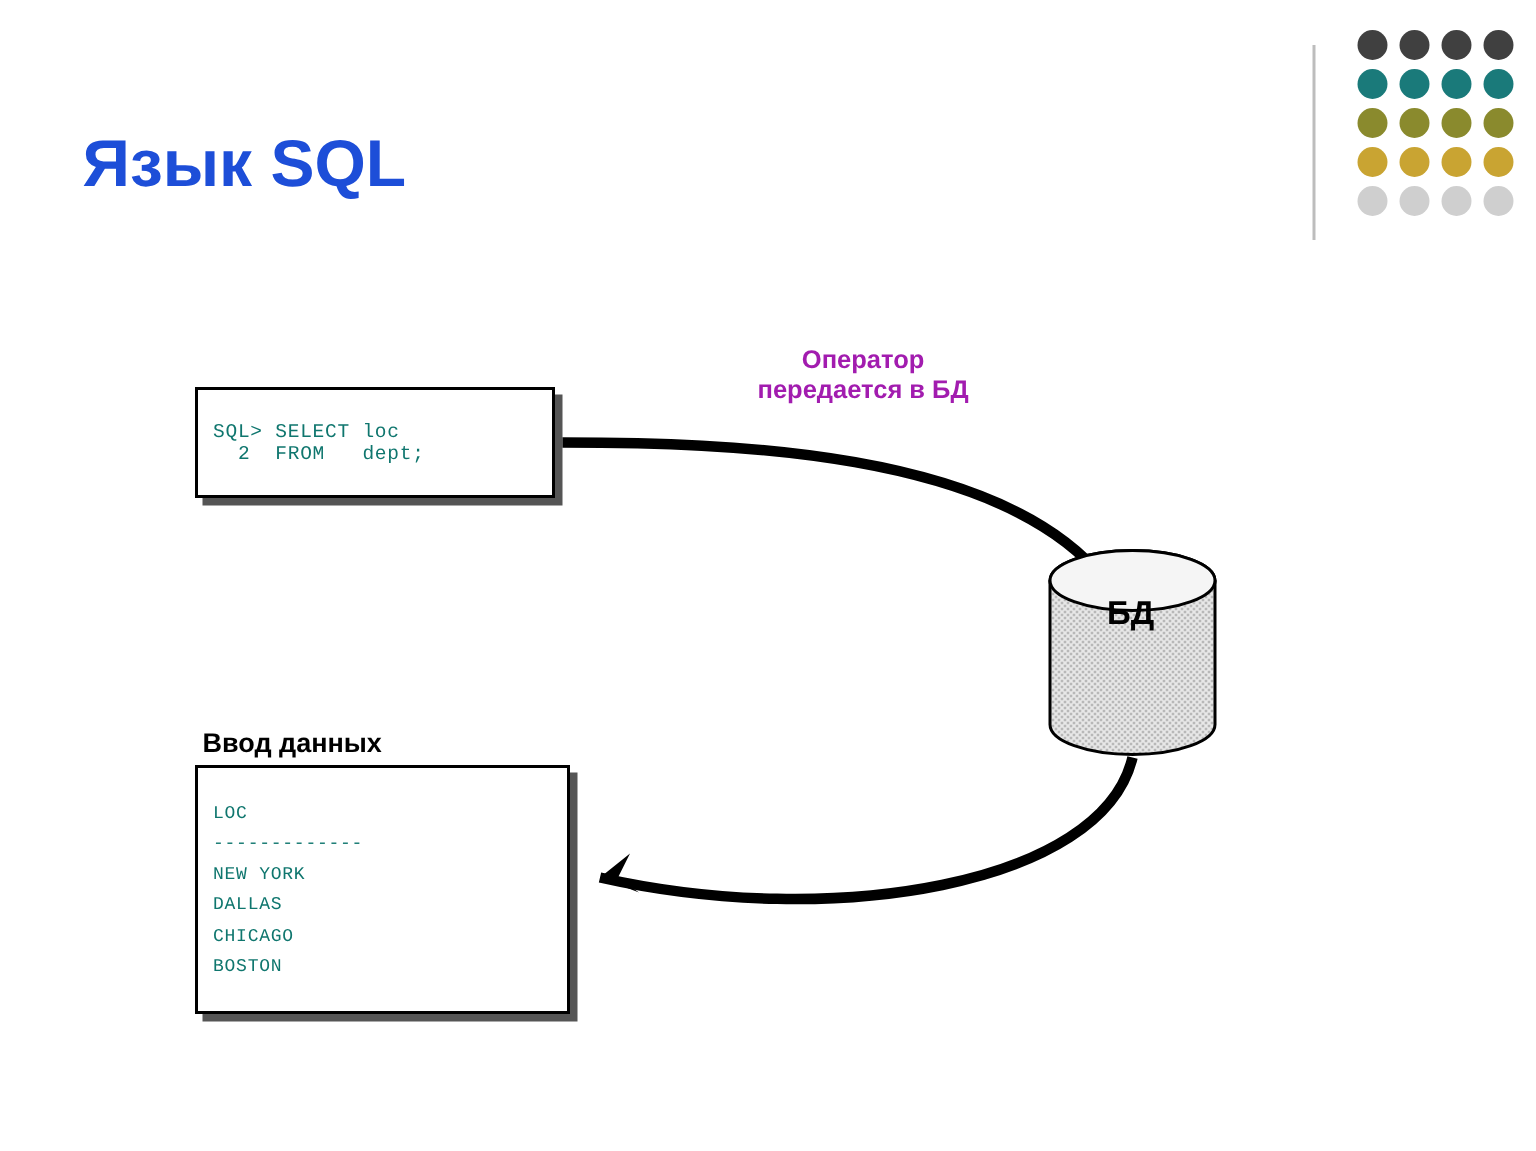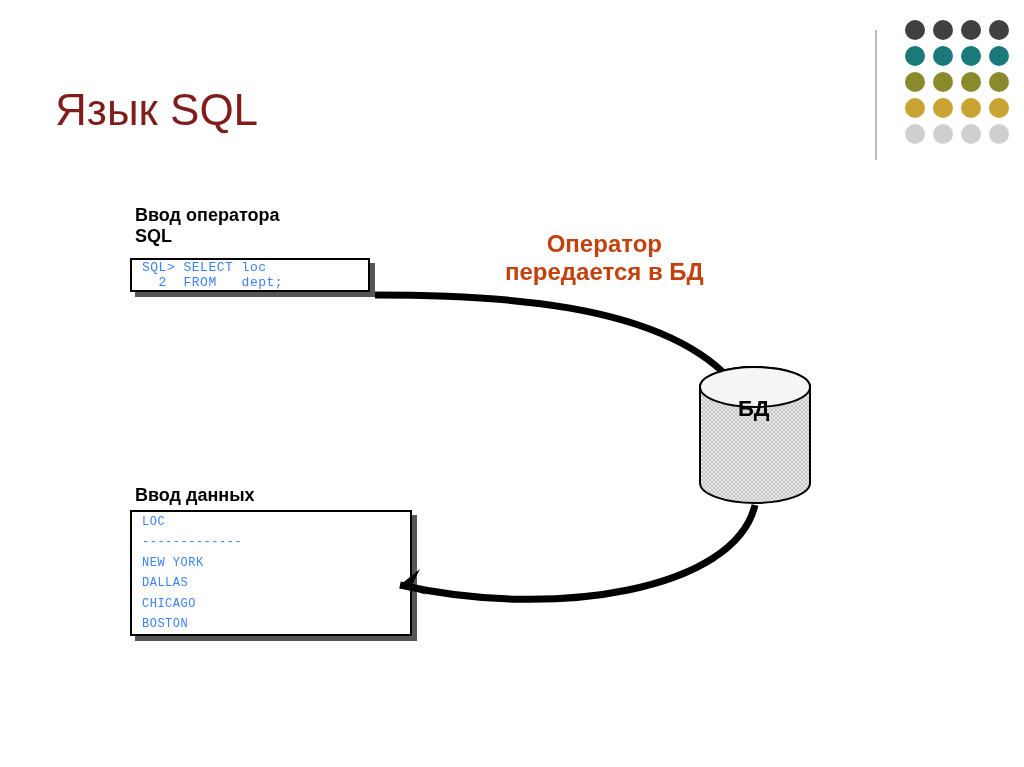--- a/index.html
+++ b/index.html
@@ -10,22 +10,22 @@
     background: #ffffff;
     font-family: Arial, Helvetica, sans-serif;
     position: relative;
     overflow: hidden;
   }
   .slide-title {
     position: absolute;
     top: 85px;
     left: 55px;
     font-size: 44px;
-    font-weight: normal;
-    color: #7f1d1d;
+    font-weight: bold;
+    color: #1d4ed8;
   }
   .title-rule {
     position: absolute;
     top: 30px;
     left: 875px;
     width: 0;
     height: 130px;
     border-left: 2px solid #bdbdbd;
   }
   .dot-grid {
@@ -54,32 +54,32 @@
     position: absolute;
     font-weight: bold;
     font-size: 18px;
     color: #000;
   }
   .shadow-box {
     position: absolute;
     background: #fff;
     border: 2px solid #000;
     box-shadow: 5px 5px 0 #555;
-    padding: 0 10px;
+    padding: 20px 10px;
     font-family: "Courier New", monospace;
     font-size: 13px;
     white-space: pre;
-    color: #3b82f6;
+    color: #0f766e;
     letter-spacing: 0.5px;
   }
   .arrow-caption {
     position: absolute;
     font-weight: bold;
-    font-size: 24px;
-    color: #c2410c;
+    font-size: 17px;
+    color: #a21caf;
     text-align: center;
   }
   .db-cylinder {
     position: absolute;
     width: 120px;
     height: 140px;
   }
   .db-cylinder svg { width: 100%; height: 100%; }
   .db-label {
     position: absolute;
@@ -117,22 +117,20 @@
     <div class="dot c-gold"></div>
     <div class="dot c-gold"></div>
     <div class="dot c-lgray"></div>
     <div class="dot c-lgray"></div>
     <div class="dot c-lgray"></div>
     <div class="dot c-lgray"></div>
   </div>
 
 <div class="diagram">
 
-  <div class="box-title" style="top:5px; left:25px; white-space:pre;">Ввод оператора
-SQL</div>
 
   <div class="shadow-box" style="top:58px; left:20px; width:240px;">SQL&gt; SELECT loc
   2  FROM   dept;</div>
 
   <div class="arrow-caption" style="top:30px; left:395px; white-space:pre;">Оператор
 передается в БД</div>
 
   <svg class="arrow-svg" style="top:70px; left:255px; width:400px; height:180px;" viewBox="0 0 400 180">
     <path d="M 10 25 C 120 25, 300 30, 370 115" stroke="#000" stroke-width="7" fill="none"></path>
     <polygon points="370,115 352,100 380,126 356,118" fill="#000"></polygon>
@@ -152,21 +150,21 @@
       </defs>
       <ellipse cx="60" cy="22" rx="55" ry="20" fill="url(#hatch)" stroke="#000" stroke-width="2"></ellipse>
       <path d="M 5 22 L 5 118 A 55 20 0 0 0 115 118 L 115 22" fill="url(#hatch)" stroke="#000" stroke-width="2"></path>
       <ellipse cx="60" cy="22" rx="55" ry="20" fill="#f5f5f5" stroke="#000" stroke-width="2"></ellipse>
     </svg>
   </div>
   <div class="db-label" style="top:168px; left:628px;">БД</div>
 
   <div class="box-title" style="top:285px; left:25px;">Ввод данных</div>
 
-  <div class="shadow-box" style="top:310px; left:20px; width:282px; line-height:1.7; font-size:12px;">LOC
+  <div class="shadow-box" style="top:310px; left:20px; width:250px; line-height:1.7; font-size:12px;">LOC
 -------------
 NEW YORK
 DALLAS
 CHICAGO
 BOSTON</div>
 
   <svg class="arrow-svg" style="top:290px; left:265px; width:400px; height:160px;" viewBox="0 0 400 160">
     <path d="M 380 15 C 360 100, 180 130, 25 95" stroke="#000" stroke-width="7" fill="none"></path>
     <path d="M 25 95 l 20 -16 l -8 16 l 14 10 z" fill="#000"></path>
   </svg>

